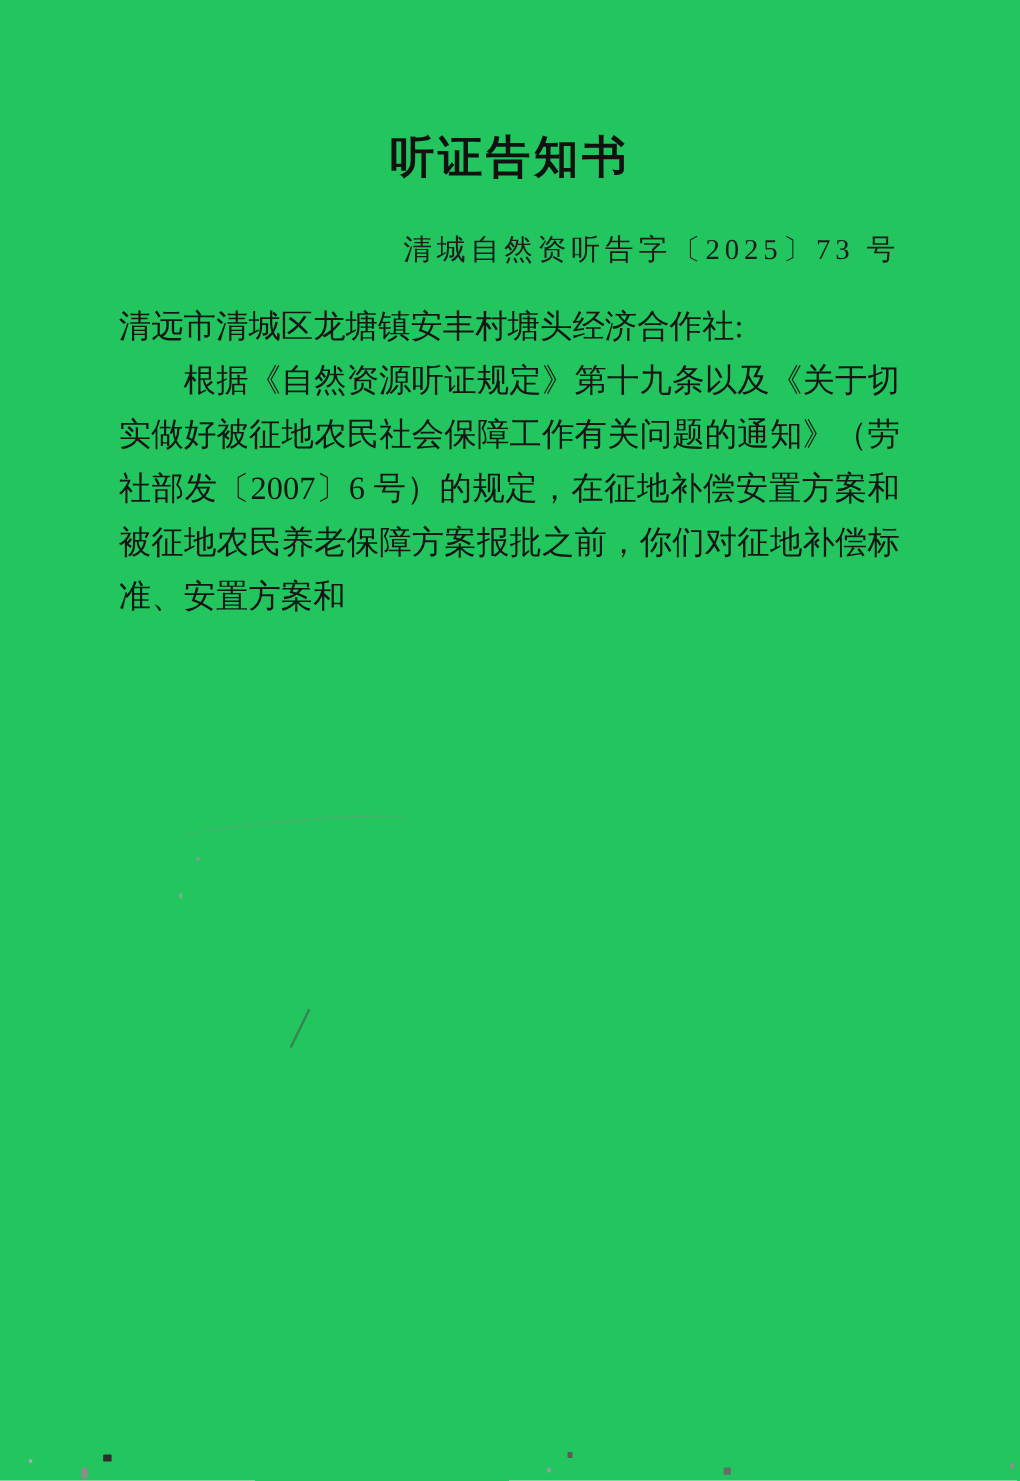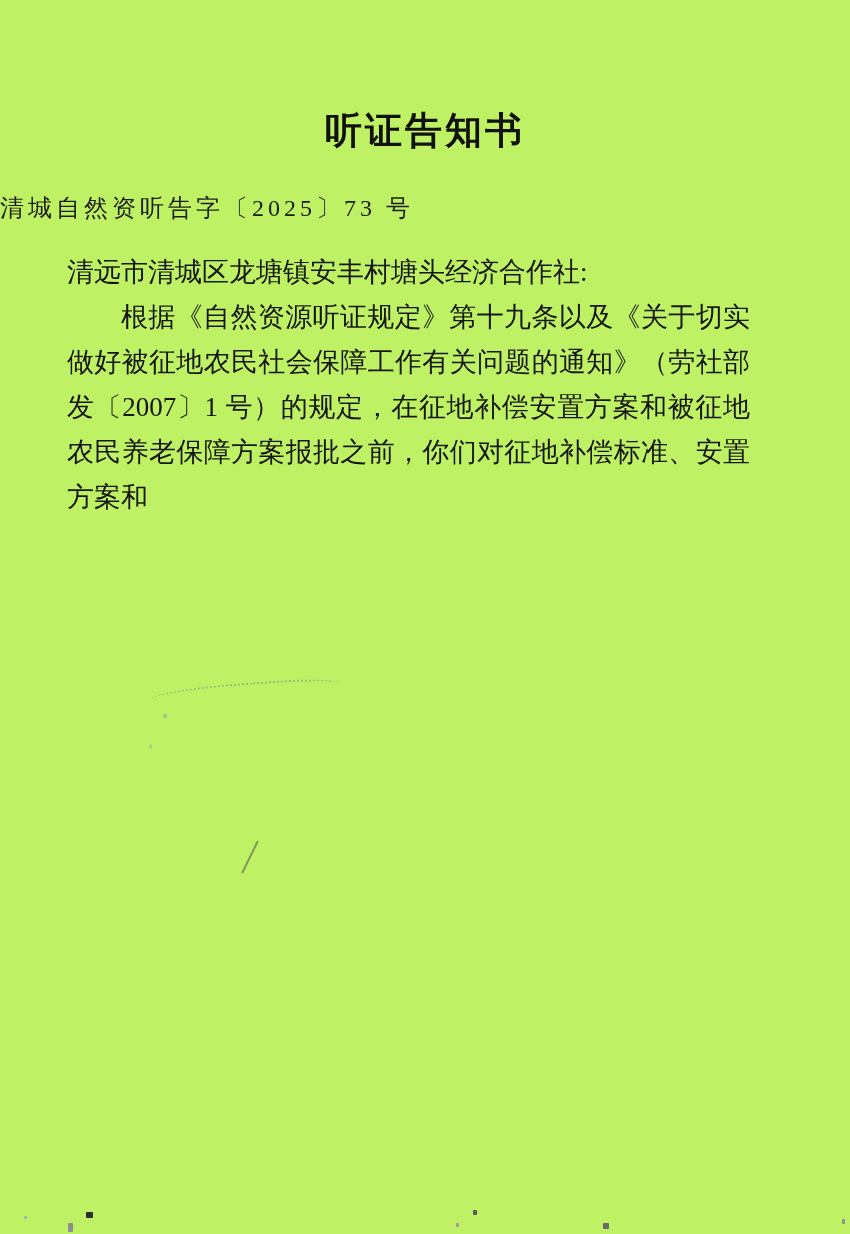--- a/index.html
+++ b/index.html
@@ -5,53 +5,54 @@
   html, body {
     margin: 0;
     padding: 0;
     background: #ffffff;
   }
   .page {
     position: relative;
     width: 850px;
     height: 1234px;
     margin: 0 auto;
-    background: #bef264;
+    background: #22c55e;
     overflow: hidden;
     color: #151515;
   }
   .title {
     margin: 0;
     padding-top: 106px;
     text-align: center;
     font-family: "Liberation Sans", sans-serif;
     font-weight: 700;
     font-size: 37px;
     letter-spacing: 3px;
     color: #111;
   }
   .doc-number {
     margin-top: 36px;
     padding-right: 100px;
-    text-align: left;
+    text-align: right;
     font-family: "Liberation Serif", serif;
     font-size: 24px;
     letter-spacing: 4px;
     color: #1c1c1c;
     white-space: nowrap;
   }
   .body-text {
     margin-top: 26px;
     padding-left: 67px;
     padding-right: 100px;
     font-family: "Liberation Serif", serif;
     font-size: 27px;
     line-height: 45px;
     text-align: justify;
     color: #161616;
+    margin-left: 32px;
   }
   .addressee {
     margin: 0;
   }
   .para {
     margin: 0;
     text-indent: 2em;
   }
   
   .smudge {
@@ -109,21 +110,21 @@
 <body>
 
 <div class="page">
 
   <h1 class="title">听证告知书</h1>
 
   <div class="doc-number">清城自然资听告字〔2025〕73 号</div>
 
   <div class="body-text">
     <div class="addressee">清远市清城区龙塘镇安丰村塘头经济合作社:</div>
-    <p class="para">根据《自然资源听证规定》第十九条以及《关于切实做好被征地农民社会保障工作有关问题的通知》（劳社部发〔2007〕1 号）的规定，在征地补偿安置方案和被征地农民养老保障方案报批之前，你们对征地补偿标准、安置方案和</p>
+    <p class="para">根据《自然资源听证规定》第十九条以及《关于切实做好被征地农民社会保障工作有关问题的通知》（劳社部发〔2007〕6 号）的规定，在征地补偿安置方案和被征地农民养老保障方案报批之前，你们对征地补偿标准、安置方案和</p>
   </div>
 
   <div class="smudge"></div>
   <div class="smudge-dot-1"></div>
   <div class="smudge-dot-2"></div>
   <div class="stray-stroke"></div>
   <div class="speck speck-1"></div>
   <div class="speck speck-2"></div>
   <div class="speck speck-3"></div>
   <div class="speck speck-4"></div>

